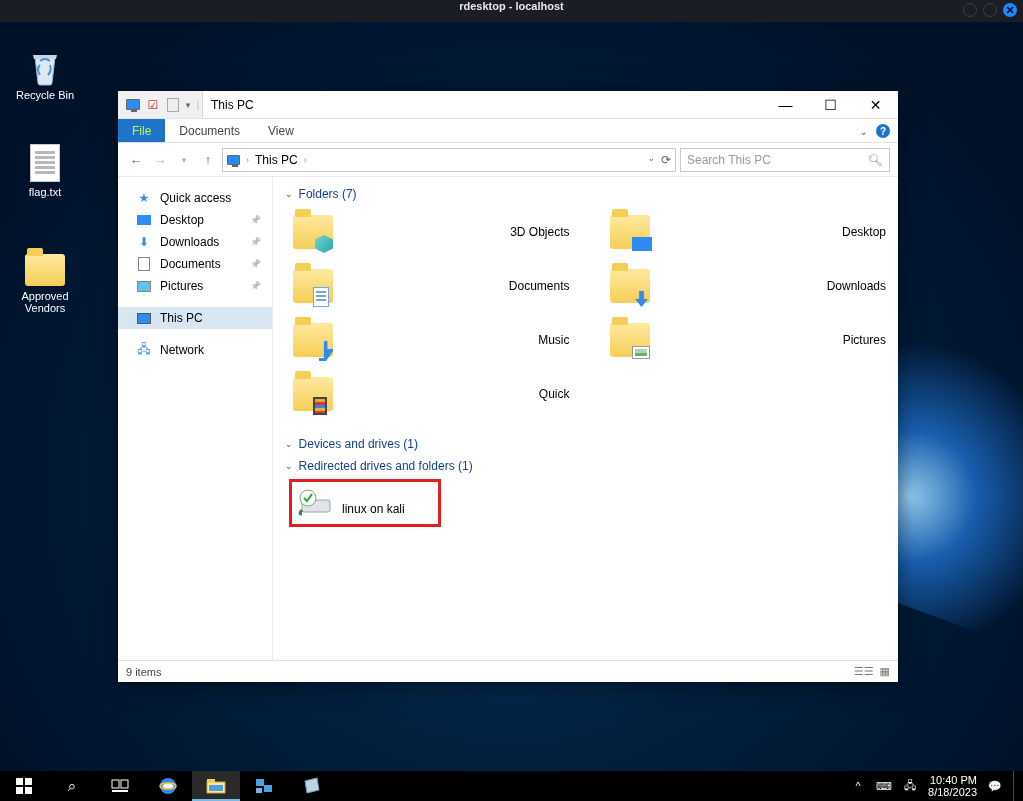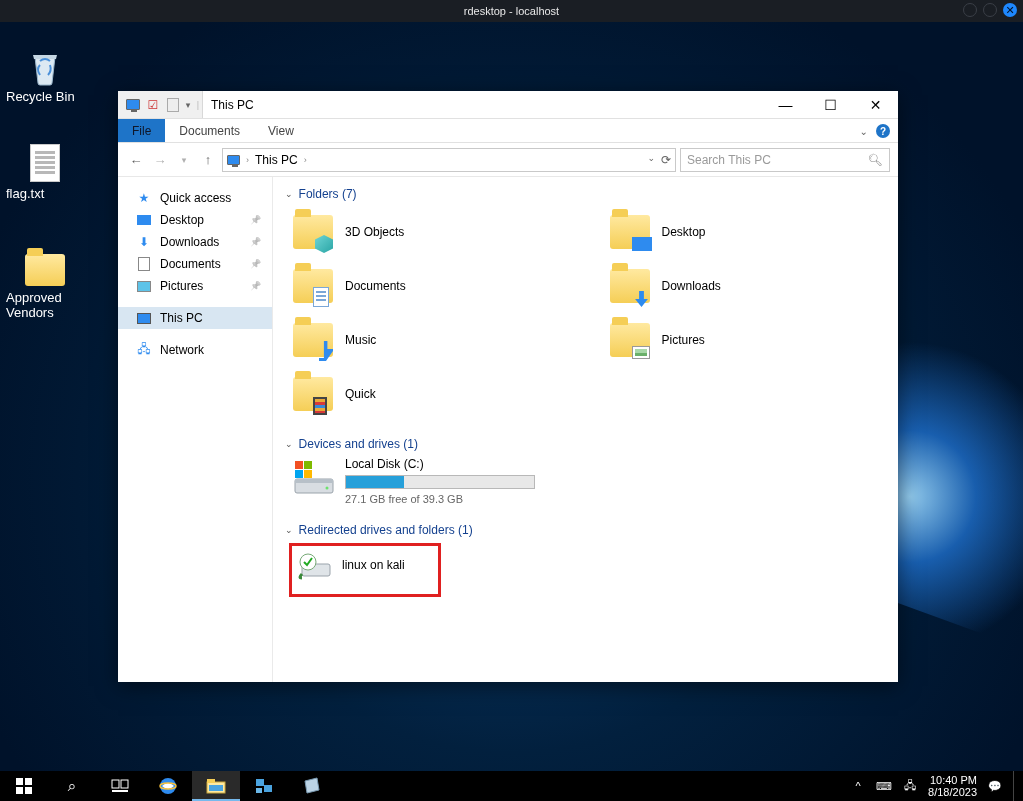--- a/index.html
+++ b/index.html
@@ -1,24 +1,24 @@
 <!DOCTYPE html>
 <html><head>
 <meta charset="utf-8">
 <style>
   * { box-sizing: border-box; margin: 0; padding: 0; font-family: "Segoe UI", Tahoma, sans-serif; }
   body { width: 1023px; height: 801px; background: radial-gradient(ellipse at 50% 60%, #0a3a6a 0%, #02203e 40%, #00122a 80%); overflow: hidden; position: relative; }
   
-  .wm-titlebar { height: 22px; background:#1a1e24; display:flex; align-items:center; justify-content:center; position:relative; color:#e8e8e8; font-size:11px; font-weight:normal; }
+  .wm-titlebar { height: 22px; background:#1a1e24; display:flex; align-items:flex-start; justify-content:center; position:relative; color:#e8e8e8; font-size:11px; font-weight:bold; }
   .wm-controls{ position:absolute; right:6px; top:3px; display:flex; gap:6px; }
   .wm-dot{ width:14px; height:14px; border-radius:50%; border:1px solid #3a3f47; display:inline-block;}
   .wm-close{ width:14px; height:14px; border-radius:50%; background:#1e88ff; display:flex; align-items:center; justify-content:center; color:#00122a; font-size:11px; line-height:1; }
   .desk-area{ position:absolute; top:22px; left:0; right:0; bottom:30px; }
   
-  .desk-icon{ position:absolute; width:78px; text-align:left; color:#fff; font-size:13px; cursor:default;}
+  .desk-icon{ position:absolute; width:78px; text-align:center; color:#fff; font-size:11px; cursor:default;}
   .recycle{ left:6px; top:25px; }
   .flagtxt{ left:6px; top:120px; }
   .approved{ left:6px; top:224px; }
   .folder-glyph{ width:40px; height:32px; background:linear-gradient(#ffe9a0,#f5ce56); border-radius:3px; position:relative; margin:8px auto 4px;}
   .folder-glyph::before{ content:""; position:absolute; top:-6px; left:2px; width:16px; height:8px; background:#f5ce56; border-radius:2px 2px 0 0;}
   .text-glyph{ width:30px; height:38px; background:#fff; margin:2px auto 4px; position:relative; border:1px solid #c9c9c9;}
   .text-glyph::before{content:""; position:absolute; top:6px; left:4px; right:4px; height:3px; background:#b8b8b8; box-shadow:0 5px 0 #b8b8b8,0 10px 0 #b8b8b8,0 15px 0 #b8b8b8,0 20px 0 #b8b8b8;}
   .bin-glyph{ width:34px; height:40px; margin:0 auto 2px;}
   .bin-svg{ width:34px; height:40px;}
   
@@ -28,21 +28,21 @@
   .ex-title{ height:28px; background:#fff; display:flex; align-items:center; border-bottom:1px solid #e1e1e1;}
   .qat{ display:flex; align-items:center; gap:2px; padding-left:6px; height:100%; background:#f0f0f0; border-right:1px solid #d8d8d8;}
   .qat-item{ width:18px; height:18px; display:flex; align-items:center; justify-content:center;}
   .tinymon{ width:14px; height:11px; background:#2e8bef; border:1px solid #666; border-radius:1px; position:relative;}
   .tinymon::after{content:""; position:absolute; bottom:-3px; left:4px; width:6px; height:2px; background:#666;}
   .qat-sep{width:8px; text-align:center; color:#666; font-size:9px;}
   .ex-title-text{ padding-left:8px; flex:1;}
   .win-ctl{ display:flex;}
   .win-btn{ width:45px; height:28px; display:flex; align-items:center; justify-content:center; font-size:14px;}
   .ribbon{ height:24px; background:#fff; display:flex; align-items:stretch; border-bottom:1px solid #e1e1e1; position:relative;}
-  .file-tab{ background:#1e74c8; color:#0f172a; padding:0 14px; display:flex; align-items:center; font-size:12px;}
+  .file-tab{ background:#1e74c8; color:#bef264; padding:0 14px; display:flex; align-items:center; font-size:12px;}
   .rib-tab{ padding:0 14px; display:flex; align-items:center; color:#444;}
   .rib-right{ position:absolute; right:8px; top:0; height:24px; display:flex; align-items:center; gap:8px; color:#666;}
   .help-icon{ width:14px; height:14px; border-radius:50%; background:#1e74c8; color:#fff; font-size:10px; display:flex; align-items:center; justify-content:center; font-weight:bold;}
   .navbar{ height:34px; display:flex; align-items:center; gap:4px; padding:0 8px; border-bottom:1px solid #e8e8e8;}
   .nav-btn{ width:20px; height:20px; display:flex; align-items:center; justify-content:center; color:#5b5b5b; font-size:13px;}
   .dimmed{ color:#b0b0b0;}
   .addr{ flex:1; height:24px; border:1px solid #c9c9c9; display:flex; align-items:center; padding:0 4px; gap:6px;}
   .addr .tinymon{ width:13px; height:10px;}
   .crumb{ display:flex; align-items:center; gap:4px; font-size:12px;}
   .crumb-sep{ color:#888; font-size:9px;}
@@ -61,21 +61,21 @@
   .ico-desk{ width:14px; height:10px; background:#2e8bef;}
   .ico-dl{ color:#2e8bef;}
   .ico-doc{ width:12px; height:14px; background:#fff; border:1px solid #888;}
   .ico-pic{ width:14px; height:11px; background:#5ec3e8; border:1px solid #888;}
   .ico-pc{ width:14px; height:11px; background:#2e8bef; border:1px solid #555;}
   .ico-net{ color:#2e8bef;}
   .main{ flex:1; overflow-y:auto; padding:6px 12px 4px;}
   .section-hdr{ display:flex; align-items:center; gap:6px; color:#14418f; font-size:12px; padding:4px 0;}
   .chev{ font-size:9px; color:#555;}
   .grid{ display:grid; grid-template-columns:1fr 1fr; gap:4px 40px; padding:2px 0 14px 8px;}
-  .tile{ display:flex; align-items:center; gap:10px; height:50px; cursor:default;}
+  .tile{ display:flex; align-items:center; gap:10px; height:50px; cursor:default;justify-content:space-between;}
   .tile-ico{ width:42px; height:42px; position:relative;}
   .folder3d{ width:40px; height:34px; background:linear-gradient(#ffe9a0,#f5ce56); border-radius:3px; position:relative; top:4px;}
   .folder3d::before{ content:""; position:absolute; top:-6px; left:2px; width:16px; height:8px; background:#f5ce56; border-radius:2px 2px 0 0;}
   .overlay{ position:absolute; right:2px; bottom:0;}
   .overlay.cube{ width:18px; height:18px; background:linear-gradient(135deg,#6ed5d5,#29a5a5); clip-path:polygon(50% 0,100% 25%,100% 75%,50% 100%,0 75%,0 25%);}
   .overlay.blue{ width:20px; height:14px; background:#2e8bef; bottom:2px; right:0;}
   .overlay.dlarr{ width:16px; height:16px; background:#2e8bef; clip-path:polygon(35% 0,65% 0,65% 50%,90% 50%,50% 100%,10% 50%,35% 50%);}
   .overlay.docpg{ width:16px; height:20px; background:#fff; border:1px solid #7aa7d8; bottom:0; right:6px;}
   .overlay.docpg::before{content:"";position:absolute;top:3px;left:2px;right:2px;height:2px;background:#7aa7d8;box-shadow:0 4px 0 #7aa7d8,0 8px 0 #7aa7d8;}
   .overlay.note{ width:14px; height:20px; background:#2e8bef; clip-path:polygon(60% 0,60% 40%,100% 40%,100% 50%,50% 100%,0 100%,0 85%,35% 85%,35% 0);}
@@ -85,21 +85,21 @@
   .overlay.film::before{content:"";position:absolute;left:2px;right:2px;top:2px;bottom:2px;background:repeating-linear-gradient(#e8a838 0 3px,#d83838 3px 6px,#3888d8 6px 9px);}
   .tile-name{ font-size:12px;}
   .local-disk{ display:flex; align-items:flex-start; gap:10px; padding:2px 0 14px 8px;}
   .disk-ico{ width:42px; height:42px; position:relative;}
   .disk-svg{ width:42px; height:42px;}
   .disk-info{ display:flex; flex-direction:column; gap:4px;}
   .disk-bar{ width:190px; height:14px; border:1px solid #b8b8b8; background:#e8e8e8; position:relative;}
   .disk-fill{ position:absolute; left:0; top:0; bottom:0; background:#26a0da;}
   .disk-free{ font-size:11px; color:#666;}
   .redir-row{ padding:2px 0 10px 0;}
-  .redir-box{ border:3px solid #e02020; width:152px; padding:4px 6px 14px; display:flex; align-items:center; gap:8px; margin-left:4px;}
+  .redir-box{ border:3px solid #e02020; width:152px; padding:4px 6px 8px; display:flex; align-items:flex-end; gap:8px; margin-left:4px;}
   .redir-ico{ width:36px; height:30px; position:relative;}
   .status{ height:22px; border-top:1px solid #e1e1e1; display:flex; align-items:center; padding:0 8px; font-size:11px; color:#444;}
   .view-switch{ margin-left:auto; display:flex; gap:6px; color:#777;}
   
   .taskbar{ position:absolute; left:0; right:0; bottom:0; height:30px; background:#000; display:flex; align-items:center;}
   .tb-item{ width:48px; height:30px; display:flex; align-items:center; justify-content:center; color:#fff;}
   .tb-active{ background:#2a2a2a; box-shadow:inset 0 -2px 0 #76b9ed;}
   .tray{ margin-left:auto; display:flex; align-items:center; height:30px; color:#fff; font-size:11px; padding-right:4px; gap:10px;}
   .clock{ text-align:right; line-height:12px;}
   .tray-ico{ width:16px; height:16px; display:flex; align-items:center; justify-content:center;}
@@ -292,42 +292,20 @@
                 <div class="overlay film"></div>
               </div>
             <span class="tile-name">Quick</span>
           </div>
         </div>
 
         <div class="section-hdr">
           <span class="chev">⌄</span>
           <span>Devices and drives (1)</span>
         </div>
-        <div class="local-disk">
-          <div class="disk-ico">
-            <svg class="disk-svg" viewBox="0 0 42 42">
-                <rect x="2" y="22" width="38" height="14" rx="2" fill="#d8dde2" stroke="#9aa3ab"></rect>
-                <rect x="2" y="22" width="38" height="4" fill="#b7c0c8"></rect>
-                <circle cx="34" cy="31" r="1.5" fill="#6de26d"></circle>
-                <g transform="translate(2,4)">
-                  <rect width="8" height="8" fill="#f25022"></rect>
-                  <rect x="9" width="8" height="8" fill="#7fba00"></rect>
-                  <rect y="9" width="8" height="8" fill="#00a4ef"></rect>
-                  <rect x="9" y="9" width="8" height="8" fill="#ffb900"></rect>
-                </g>
-              </svg>
-          </div>
-          <div class="disk-info">
-            <span>Local Disk (C:)</span>
-            <div class="disk-bar">
-                <div class="disk-fill" id="disk-fill" style="width: 31%;"></div>
-              </div>
-            <span class="disk-free">27.1 GB free of 39.3 GB</span>
-          </div>
-        </div>
 
         <div class="section-hdr">
           <span class="chev">⌄</span>
           <span>Redirected drives and folders (1)</span>
         </div>
         <div class="redir-row">
           <div class="redir-box">
             <div class="redir-ico">
               <svg width="36" height="30" viewBox="0 0 36 30">
                   <rect x="4" y="14" width="28" height="12" rx="2" fill="#dfe4e8" stroke="#9aa3ab"></rect>
@@ -335,20 +313,27 @@
                   <path d="M6 12 L9 15 L14 8" stroke="#2a2" stroke-width="2" fill="none"></path>
                   <path d="M4 24 Q0 28 4 28" stroke="#3a8a3a" stroke-width="3" fill="none"></path>
                 </svg>
             </div>
             <span>linux on kali</span>
           </div>
         </div>
       </div>
     </div>
 
+    <div class="status">
+      <span>9 items</span>
+      <div class="view-switch">
+        <span>☰☰</span>
+        <span>▦</span>
+      </div>
+    </div>
   </div>
 </div>
 
 <div class="taskbar">
   <div class="tb-item">
     <svg width="16" height="16" viewBox="0 0 16 16">
         <rect width="7" height="7" fill="#fff"></rect>
         <rect x="9" width="7" height="7" fill="#fff"></rect>
         <rect y="9" width="7" height="7" fill="#fff"></rect>
         <rect x="9" y="9" width="7" height="7" fill="#fff"></rect>

